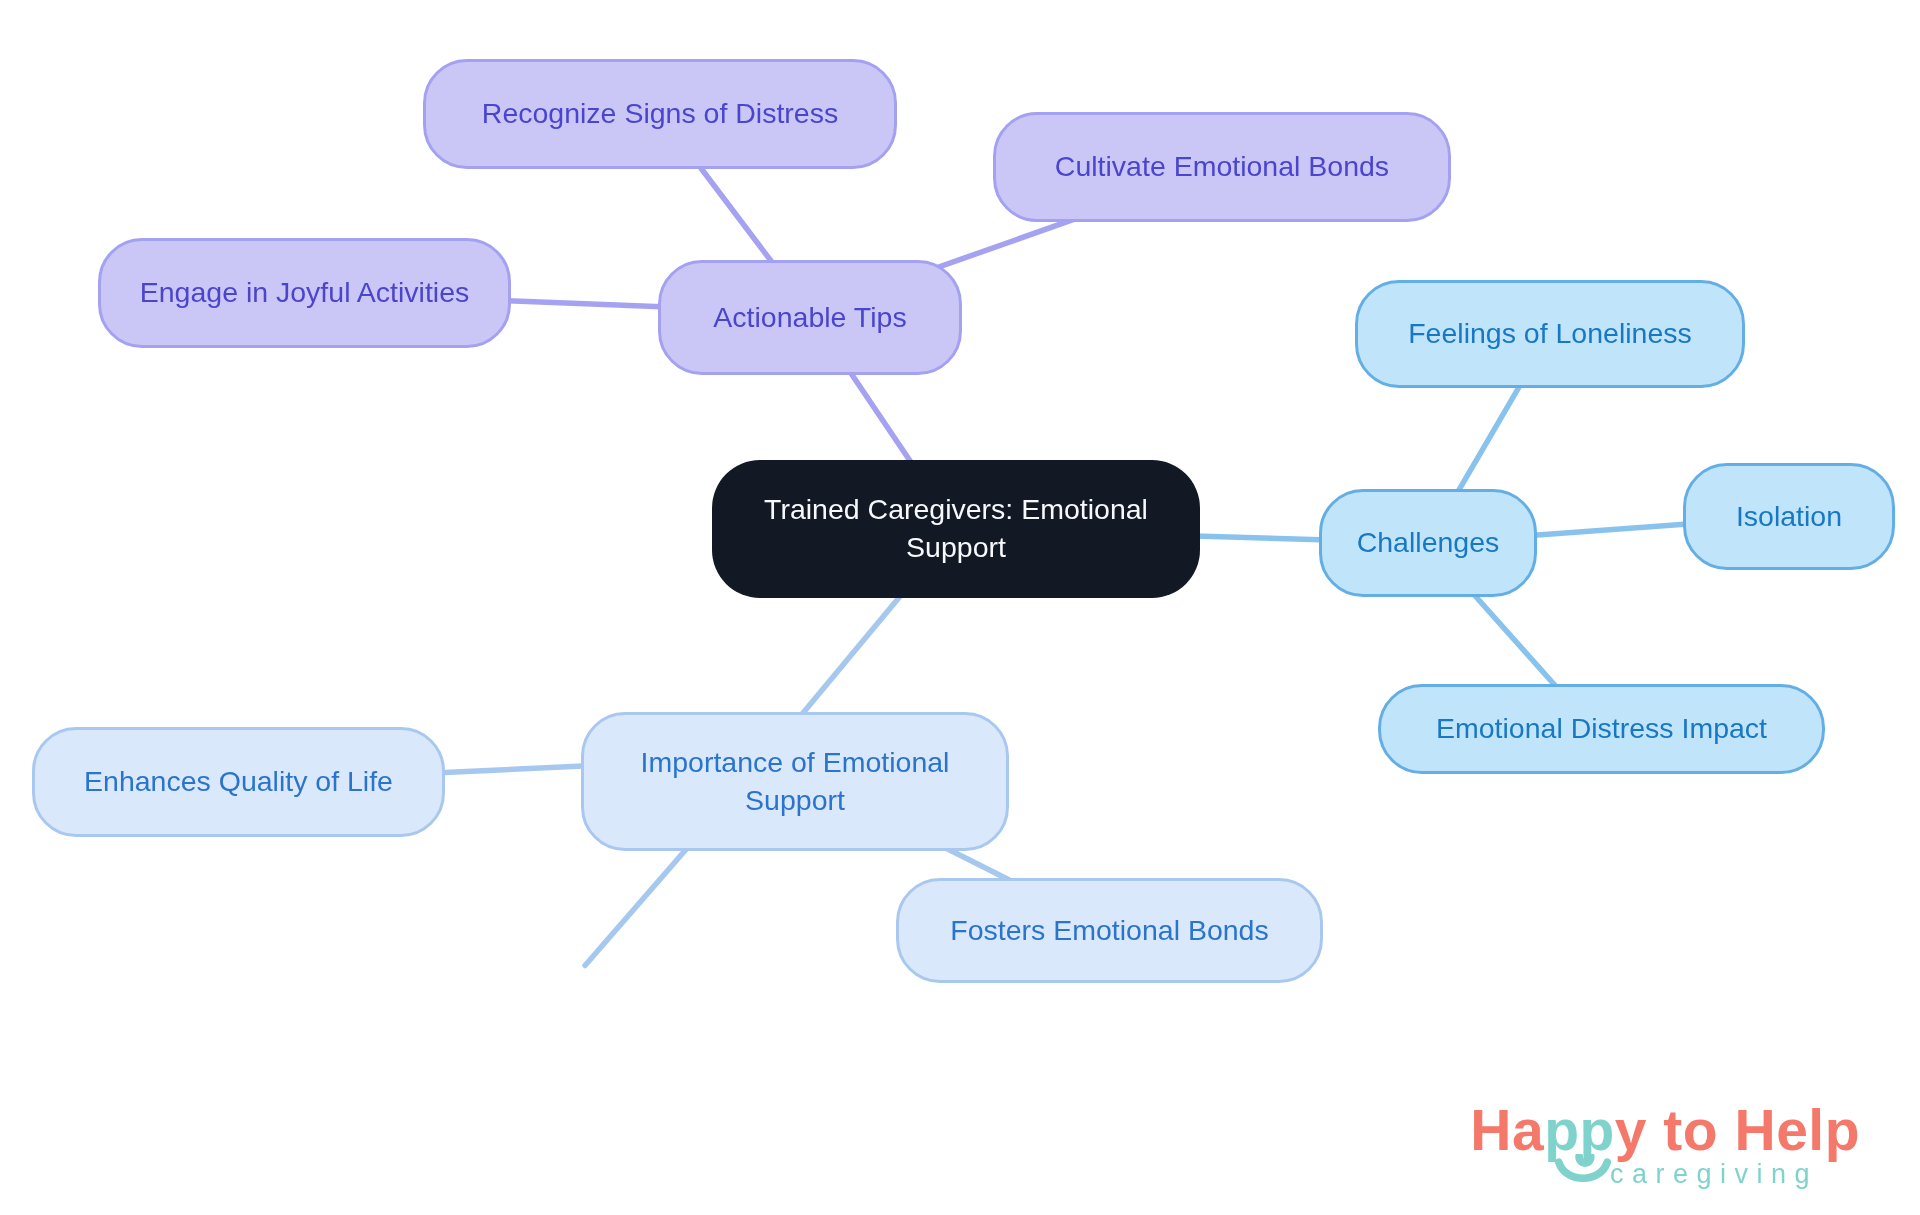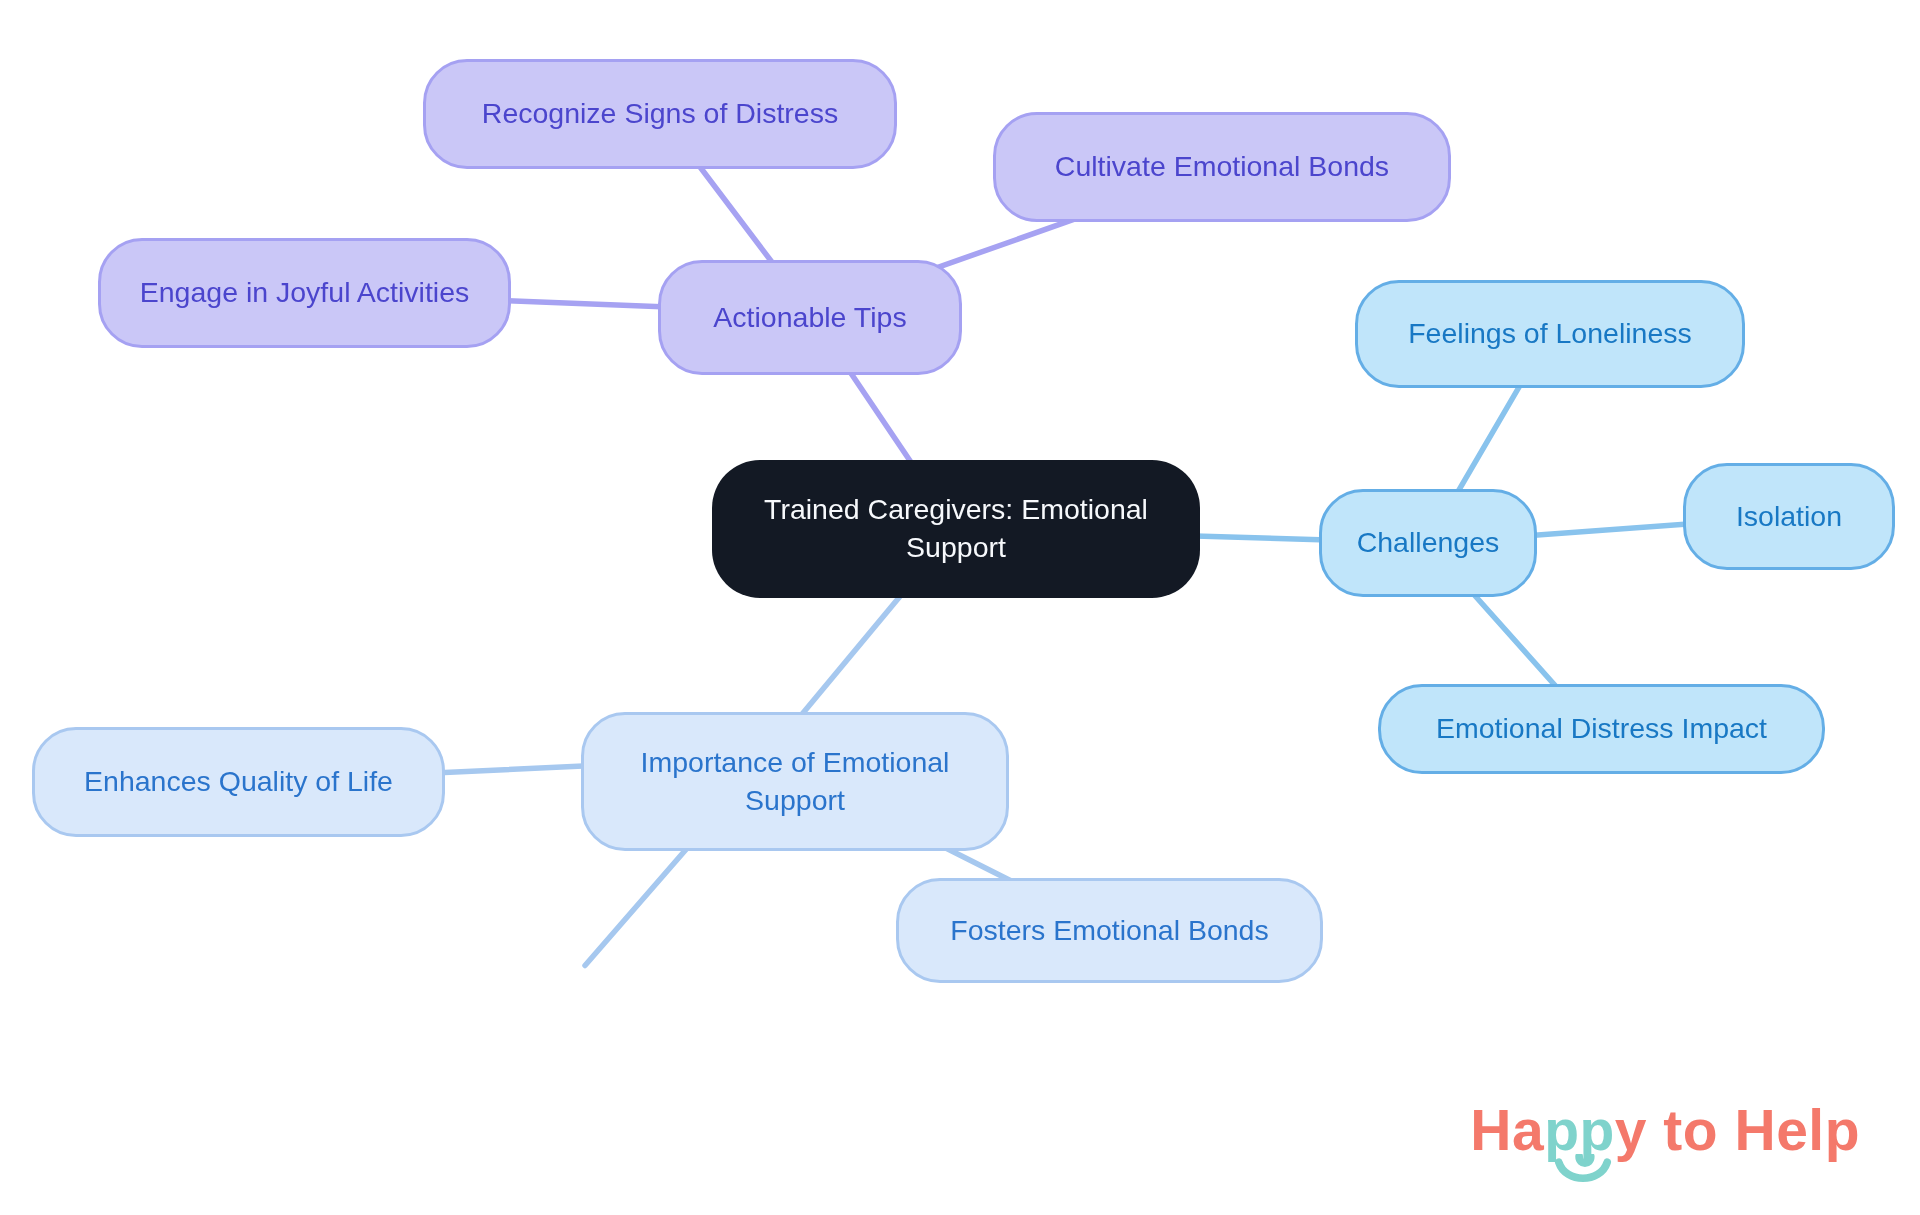--- a/index.html
+++ b/index.html
@@ -125,15 +125,16 @@
 
   <div class="node importance" style="left: 552px; top: 712px; width: 428px; height: 139px; margin-left: 29px;">Importance of Emotional Support</div>
   <div class="node importance" style="left: 32px; top: 727px; width: 413px; height: 110px;">Enhances Quality of Life</div>
   <div class="node importance" style="left: 896px; top: 878px; width: 427px; height: 105px;">Fosters Emotional Bonds</div>
 
   <div class="logo">
     <div class="logo-title"><span>Ha</span><span class="teal">pp</span><span>y to Help</span><svg class="smile" viewBox="0 0 60 34" aria-hidden="true">
         <path d="M26 2 C26 11, 38 11, 38 2" stroke="currentColor" stroke-width="8" fill="none" stroke-linecap="round"></path>
         <path d="M5 8 C12 30, 48 30, 55 8" stroke="currentColor" stroke-width="8" fill="none" stroke-linecap="round"></path>
       </svg></div>
+    <div class="logo-tagline">caregiving</div>
   </div>
 
 </div>
 
 </body></html>

